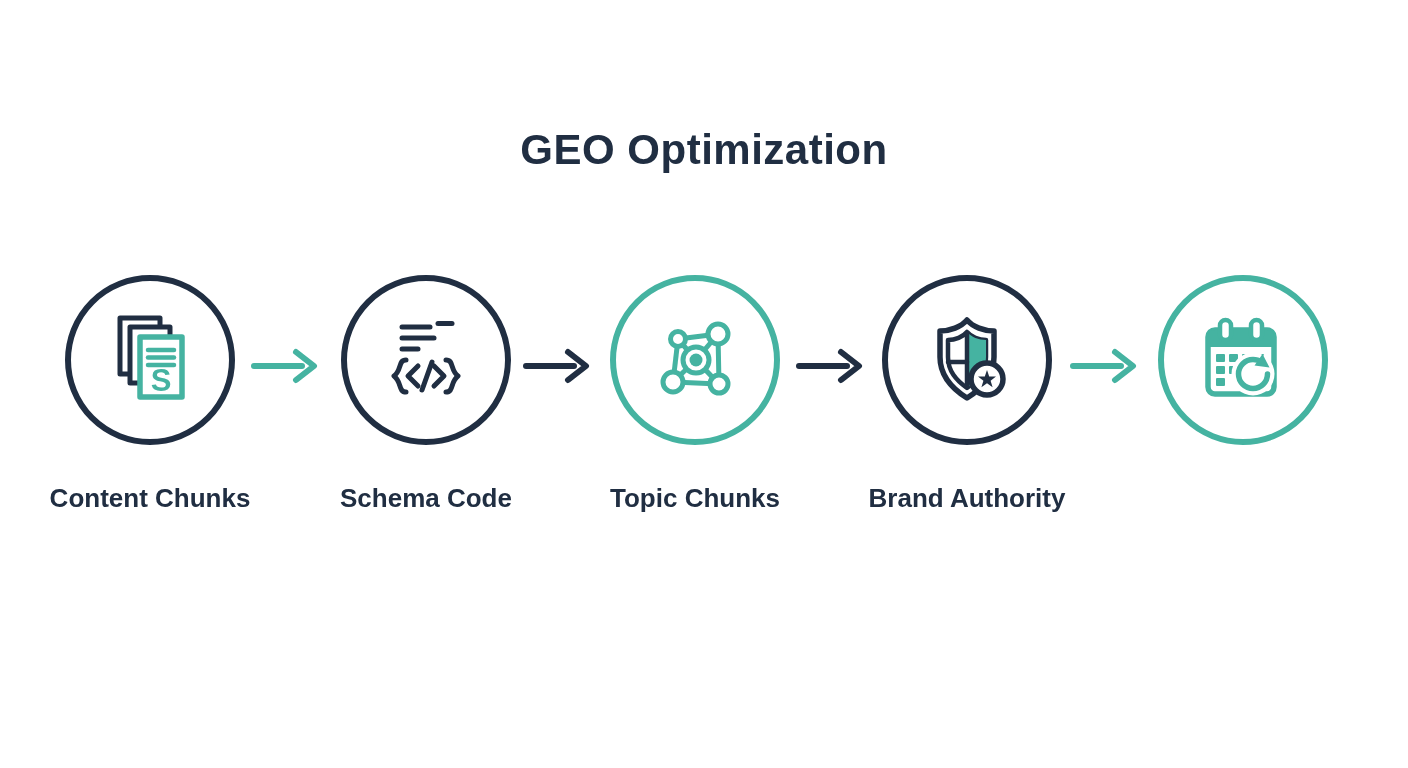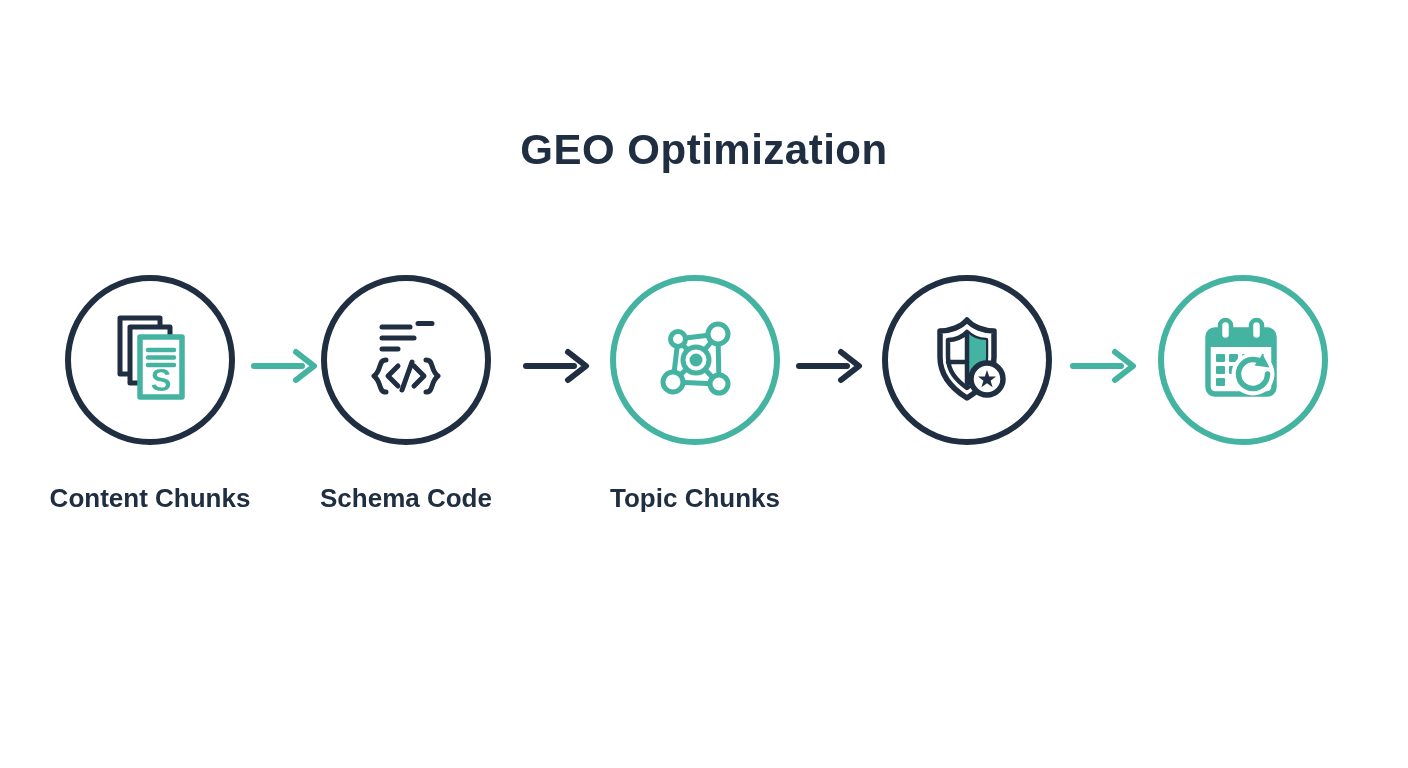--- a/index.html
+++ b/index.html
@@ -44,21 +44,21 @@
       </svg>
     </div>
     <div class="label">Content Chunks</div>
   </div>
 
   <svg class="arrow" style="left:250px" viewBox="0 0 72 40">
     <line x1="4" y1="20" x2="52" y2="20" class="tl nf" stroke-width="6"></line>
     <polyline points="46,6 64,20 46,34" class="tl nf" stroke-width="6"></polyline>
   </svg>
 
-  <div class="step" style="left:276px">
+  <div class="step" style="left:296px">
     <div class="ring navy">
       <svg width="100" height="100" viewBox="0 0 100 100">
         <line x1="26" y1="17" x2="54" y2="17" class="nv" stroke-width="5"></line>
         <line x1="62" y1="13.5" x2="76" y2="13.5" class="nv" stroke-width="5"></line>
         <line x1="26" y1="28" x2="58" y2="28" class="nv" stroke-width="5"></line>
         <line x1="26" y1="39" x2="42" y2="39" class="nv" stroke-width="5"></line>
         <path d="M30,50 C22,50 26,60 18,66 C26,72 22,82 30,82" class="nf nv" stroke-width="5"></path>
         <path d="M70,50 C78,50 74,60 82,66 C74,72 78,82 70,82" class="nf nv" stroke-width="5"></path>
         <polyline points="42,56 32,66 42,76" class="nf nv" stroke-width="5"></polyline>
         <polyline points="58,56 68,66 58,76" class="nf nv" stroke-width="5"></polyline>
@@ -105,20 +105,21 @@
       <svg width="100" height="100" viewBox="0 0 100 100">
         <path d="M50,10 C56,17 67,21 77,21 L77,47 C77,65 66,78 50,88 C34,78 23,65 23,47 L23,21 C33,21 44,17 50,10 Z" class="wf nv" stroke-width="5.5"></path>
         <path d="M50,22 C54,27 62,30 69,30 L69,47 C69,61 61,70 50,78 C39,70 31,61 31,47 L31,30 C38,30 46,27 50,22 Z" class="wf nv" stroke-width="4.5"></path>
         <path d="M50,22 C54,27 62,30 69,30 L69,47 C69,61 61,70 50,78 Z" class="tlf"></path>
         <line x1="50" y1="23" x2="50" y2="77" class="nv" stroke-width="4.5"></line>
         <line x1="31" y1="52" x2="50" y2="52" class="nv" stroke-width="4.5"></line>
         <circle cx="70" cy="69" r="16" class="wf nv" stroke-width="5.5"></circle>
         <polygon class="nvf" points="70,60 72.2,66.4 79,66.6 73.6,70.7 75.6,77.2 70,73.3 64.4,77.2 66.4,70.7 61,66.6 67.8,66.4"></polygon>
       </svg>
     </div>
+    <div class="label">Brand Authority</div>
   </div>
 
   <svg class="arrow" style="left:1069px" viewBox="0 0 72 40">
     <line x1="4" y1="20" x2="52" y2="20" class="tl nf" stroke-width="6"></line>
     <polyline points="46,6 64,20 46,34" class="tl nf" stroke-width="6"></polyline>
   </svg>
 
   <div class="step" style="left:1113px">
     <div class="ring teal">
       <svg width="100" height="100" viewBox="0 0 100 100">

